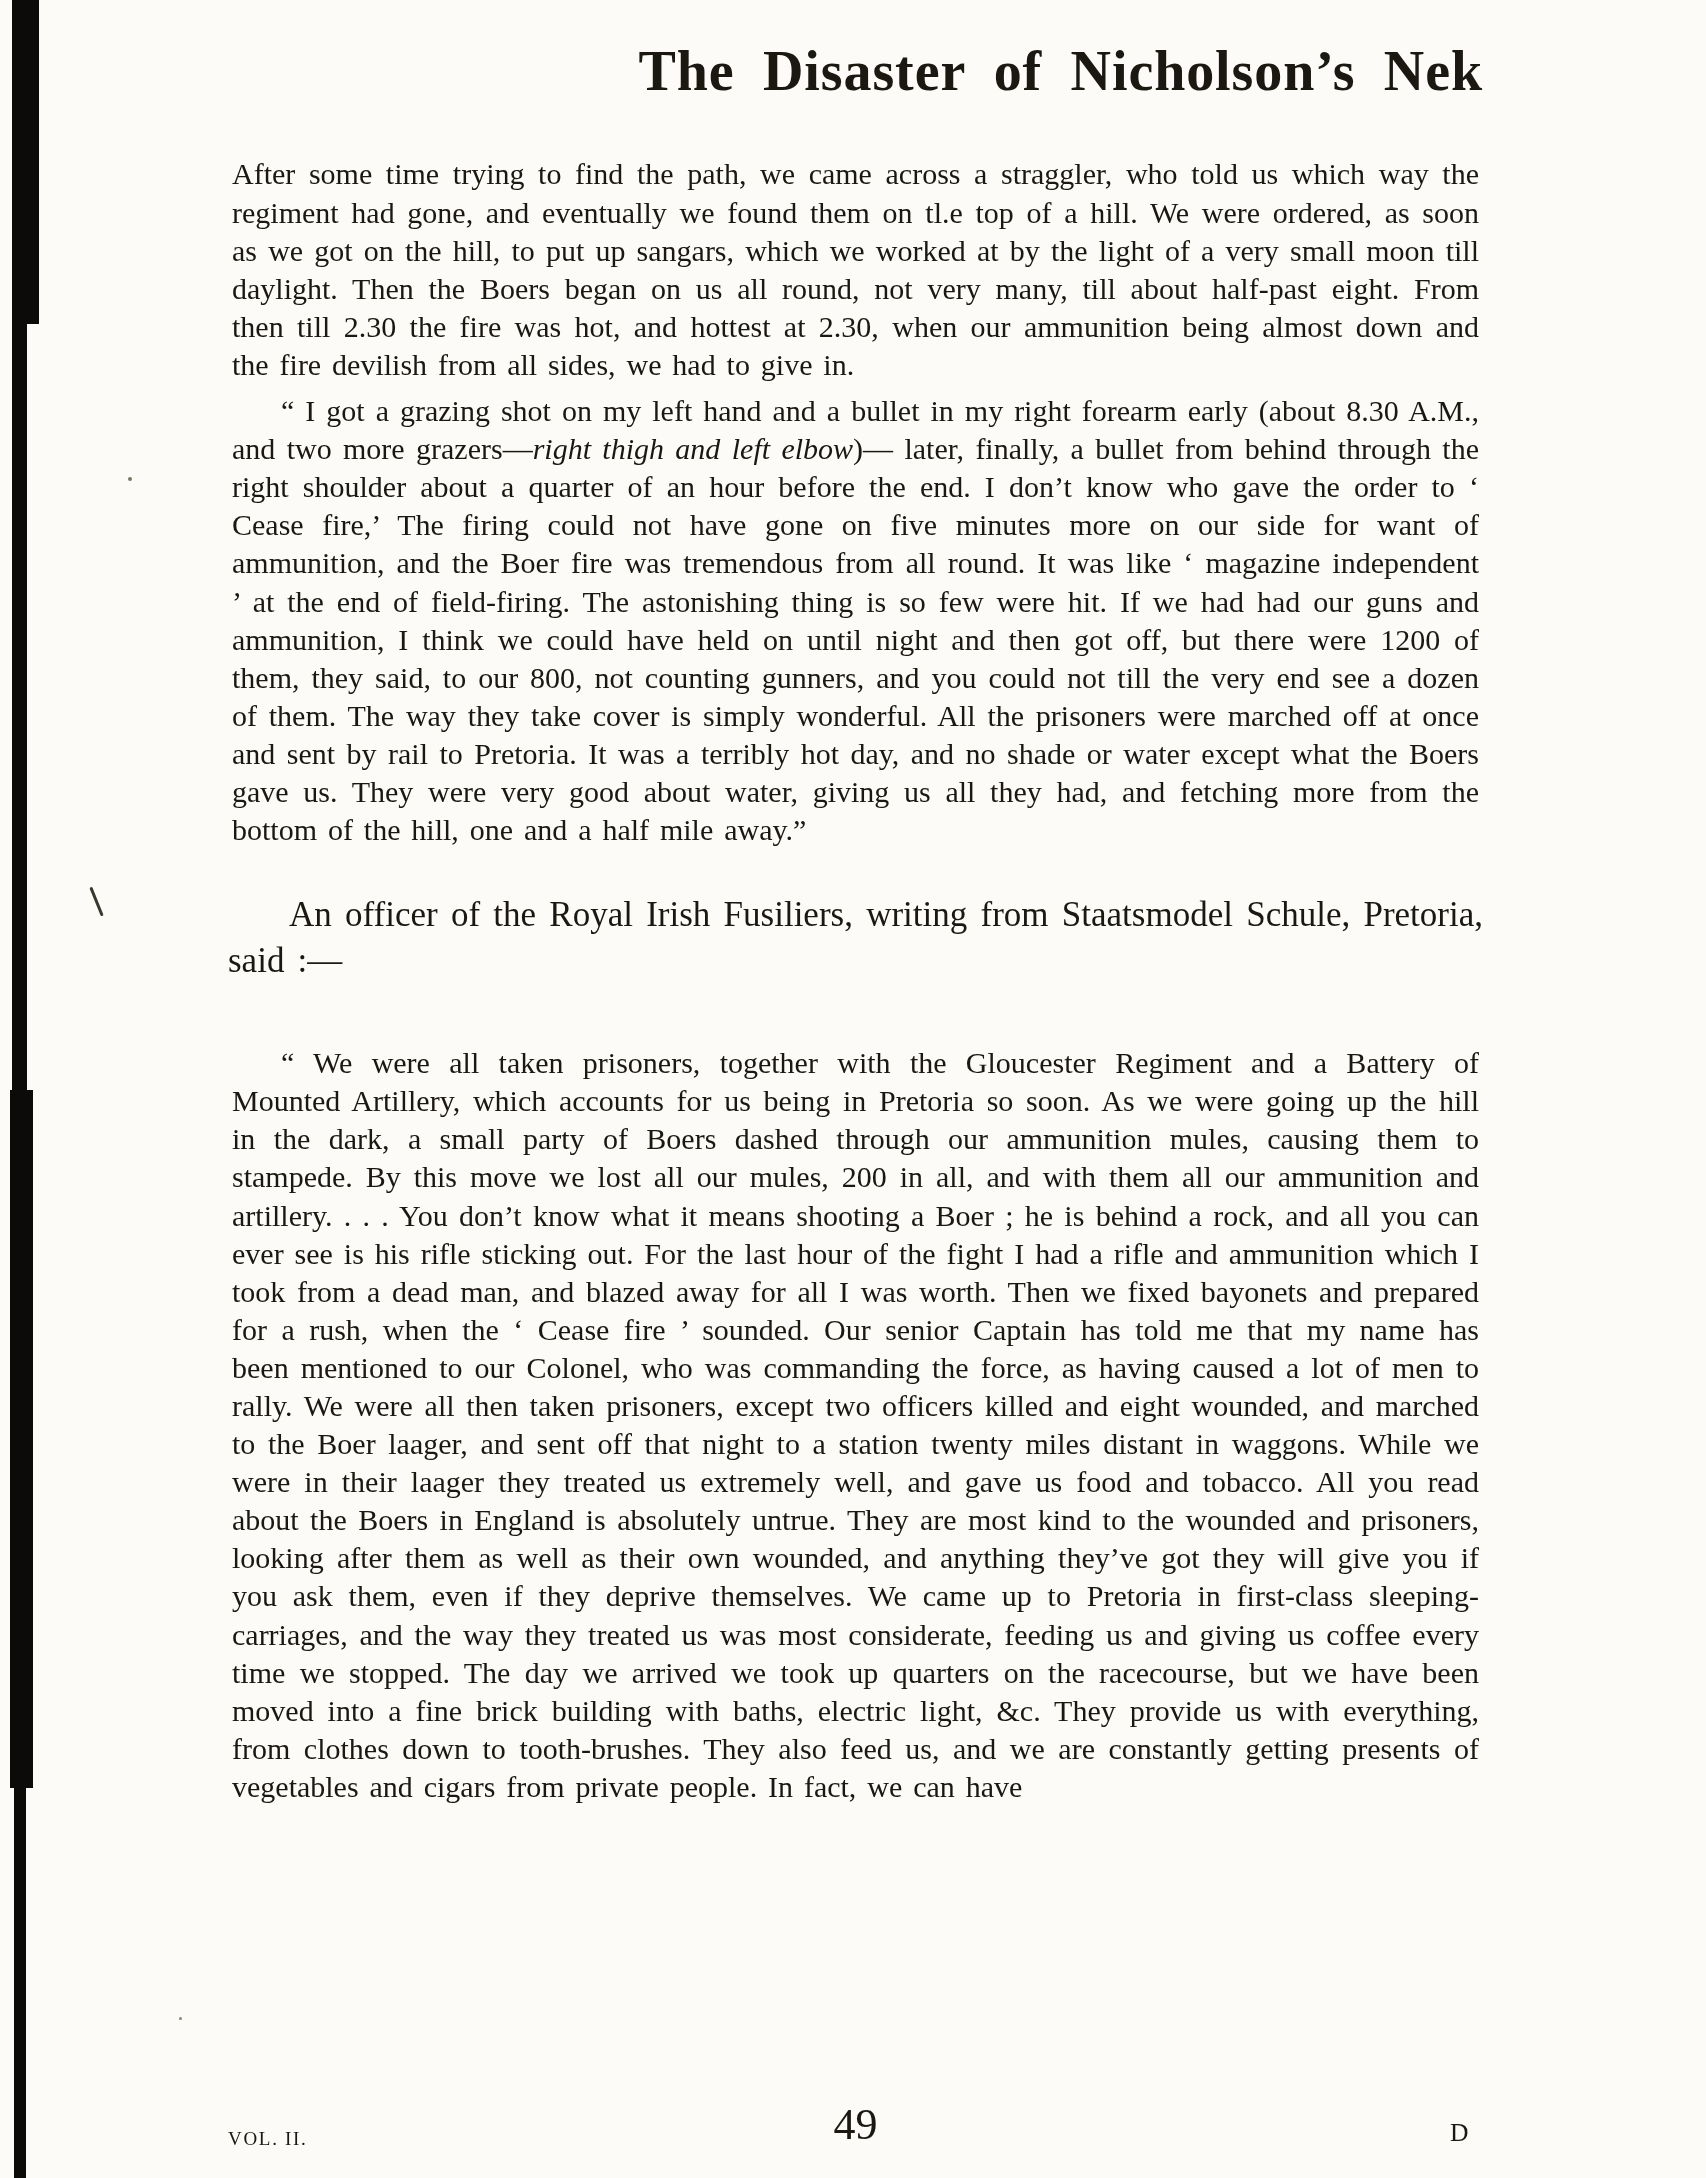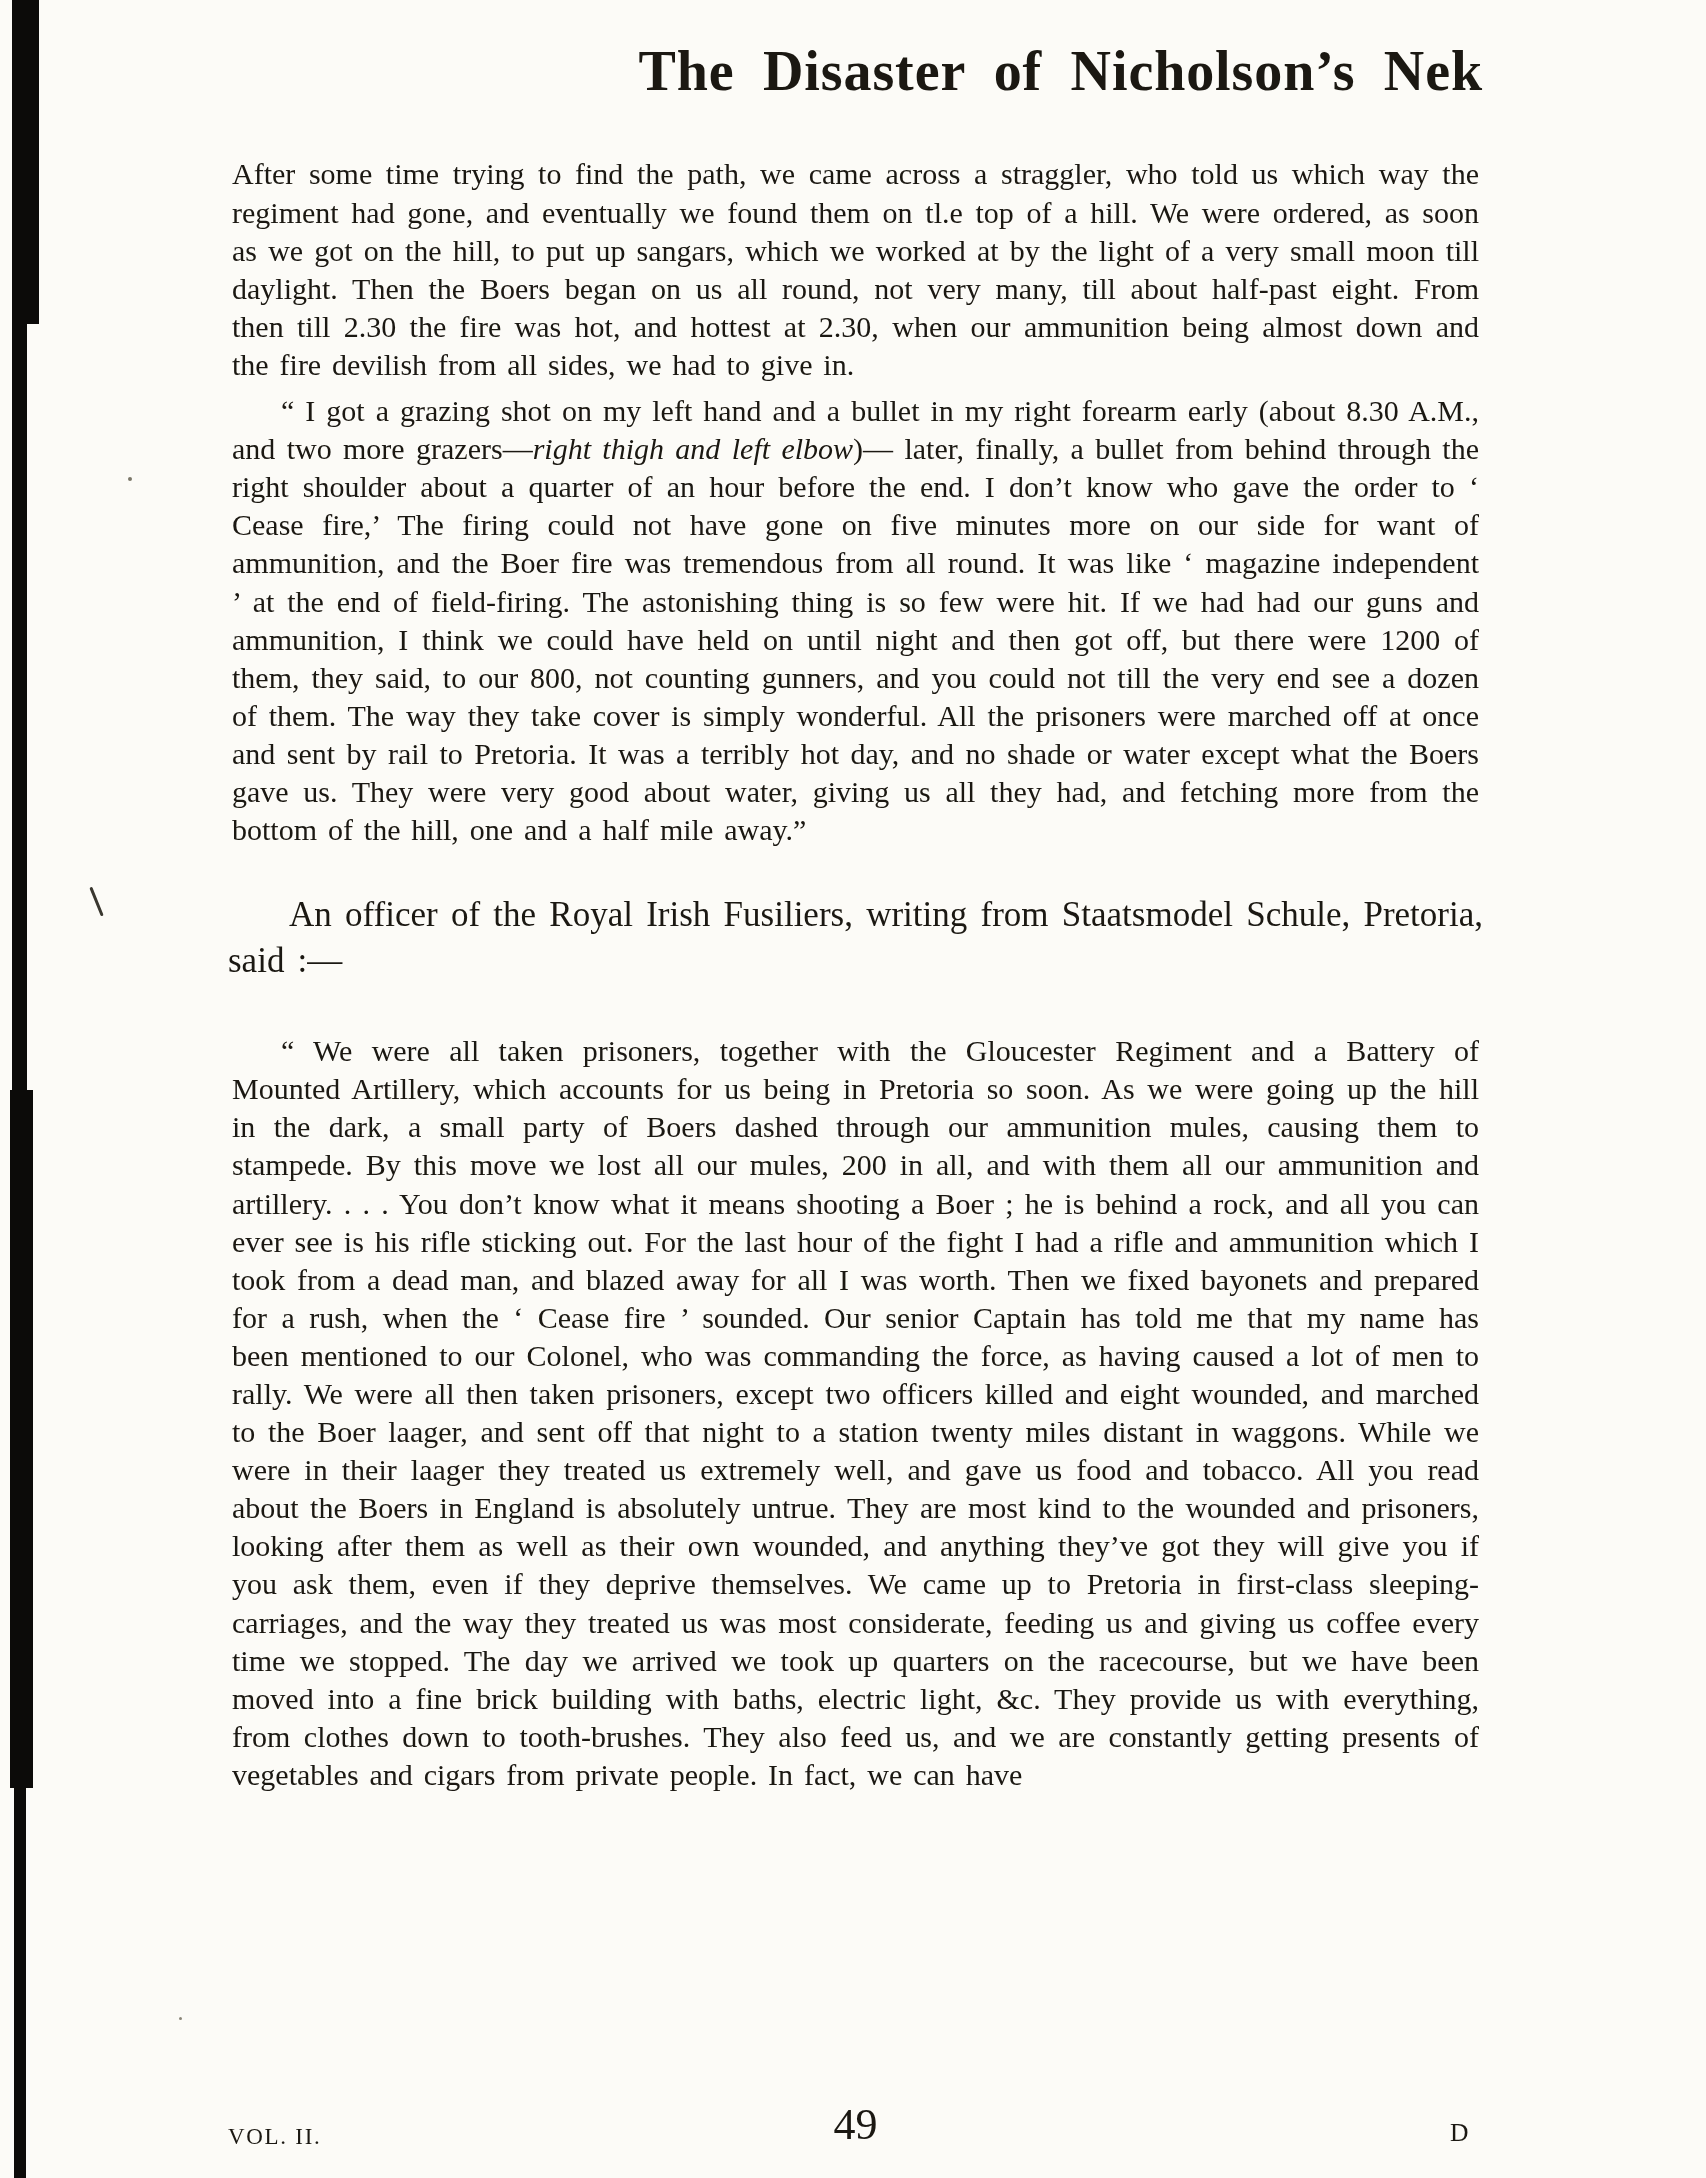--- a/index.html
+++ b/index.html
@@ -48,37 +48,37 @@
     margin: 4px;
     font-size: 30px;
     line-height: 1.27;
     text-align: justify;
     word-spacing: 3.4px;
   }
   .indent { text-indent: 49px; }
   .it { font-style: italic; font-family: Liberation Serif, serif; }
 
   .intro {
-    margin: 39px 0 45px 0;
+    margin: 39px 0 57px 0;
     font-size: 35px;
     line-height: 1.3;
     text-align: justify;
     text-indent: 61px;
     word-spacing: 4.3px;
   }
 
   .footer {
     margin-top: auto;
     position: relative;
     height: 44px;
     font-size: 25.6px;
   }
   .footer .vol {
     position: absolute; left: 0; bottom: 0;
-    font-size: 23px; letter-spacing: 1.7px;
+    font-size: 19px; letter-spacing: 1.7px;
   }
   .footer .pagenum {
     position: absolute; left: 50%; bottom: 0;
     transform: translateX(-50%);
     font-size: 44px;
   }
   .footer .sig {
     position: absolute; right: 13.6px; bottom: 1.7px;
     font-size: 25.6px; letter-spacing: 0.9px;
   }

